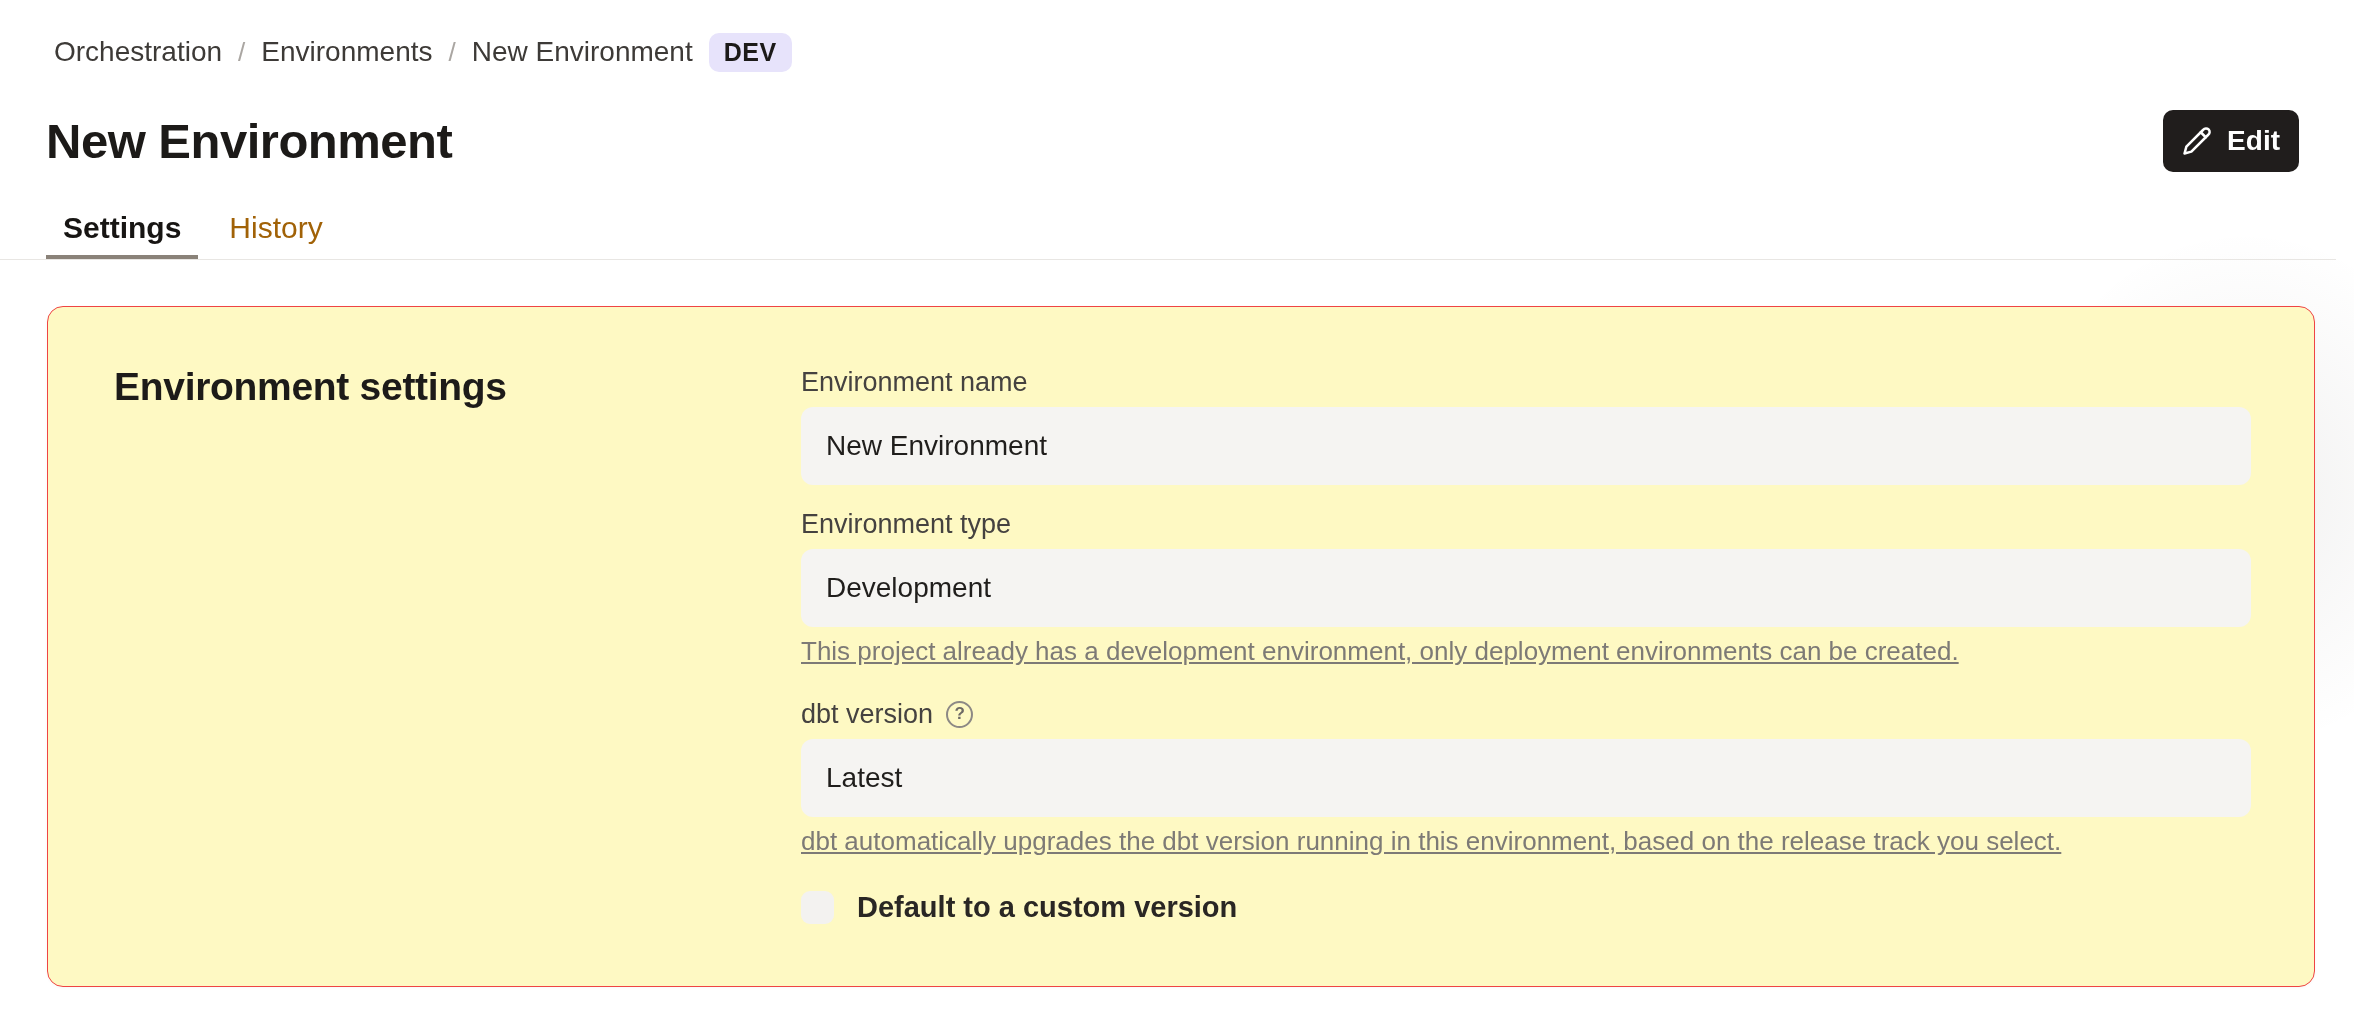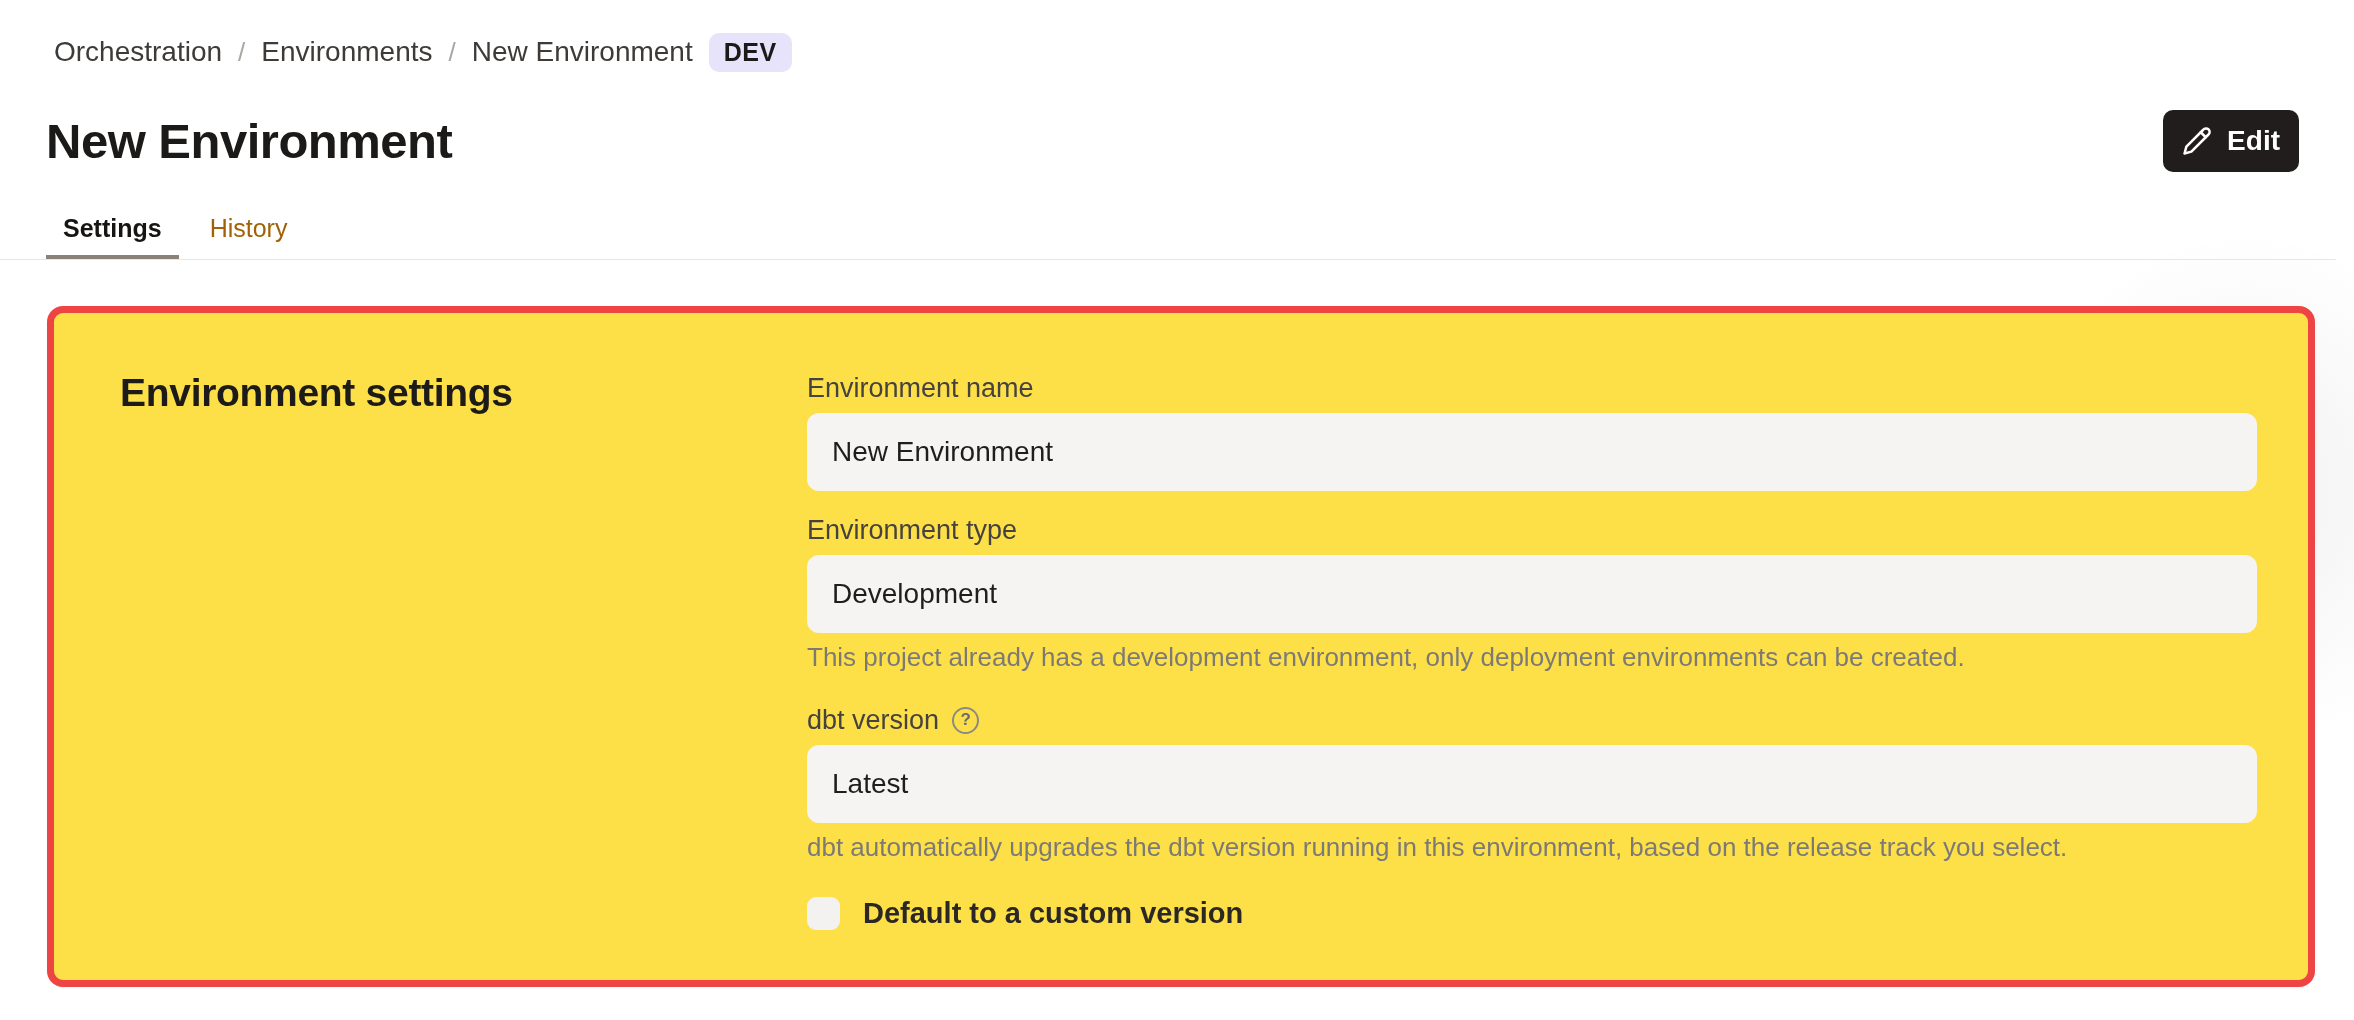--- a/index.html
+++ b/index.html
@@ -45,37 +45,37 @@
     cursor: pointer;
   }
   .edit-btn svg { display: block; }
 
   
   .tabs {
     position: absolute; left: 46px; top: 211px;
     display: flex; gap: 14px;
   }
   .tab {
-    font-size: 25px; line-height: 34px;
+    font-size: 30px; line-height: 34px;
     padding: 0 17px 10px 17px;
     border-bottom: 5px solid transparent;
     cursor: pointer; white-space: nowrap;
   }
   .tab.active { color: #171513; font-weight: 600; border-bottom-color: #8a8279; }
   .tab.inactive { color: #a16207; font-weight: 500; }
   .tabs-divider {
     position: absolute; left: 0; right: 0; top: 259px; height: 1px;
     background: #e8e6e3;
   }
 
   
   .card {
     position: absolute; left: 47px; top: 306px; width: 2268px; height: 681px;
-    background: #fde047;
-    border: 7px solid #ef4444; border-radius: 16px;
+    background: #fef9c3;
+    border: 1px solid #ef4444; border-radius: 16px;
     box-shadow: 0 1px 3px rgba(0,0,0,0.03);
   }
   .card-heading {
     position: absolute; left: 66px; top: 58px;
     font-size: 39px; font-weight: 700; color: #1d1b19; letter-spacing: -0.3px;
   }
 
   .form-col { position: absolute; left: 753px; top: 58px; width: 1450px; }
 
   .field-label {
@@ -85,21 +85,21 @@
   }
   .text-input {
     width: 100%; height: 78px;
     background: #f5f4f2; border: none; border-radius: 12px;
     padding: 0 25px;
     font-family: inherit; font-size: 28px; color: #201e1c;
     outline: none;
   }
   .field-helper {
     margin-top: 8px;
-    font-size: 26px; line-height: 32px; color: #7d7a76;
+    font-size: 26px; line-height: 32px; color: #7d7a76; text-decoration: underline;
   }
   .field-group-1 { margin-bottom: 22px; }
   .field-group-2 { margin-bottom: 30px; }
   .field-group-3 { margin-bottom: 34px; }
 
   .help-icon {
     display: inline-flex; align-items: center; justify-content: center;
     width: 27px; height: 27px; margin-left: 13px;
     border: 2px solid #8d8985; border-radius: 50%;
     font-size: 17px; font-weight: 600; color: #6e6a66;

